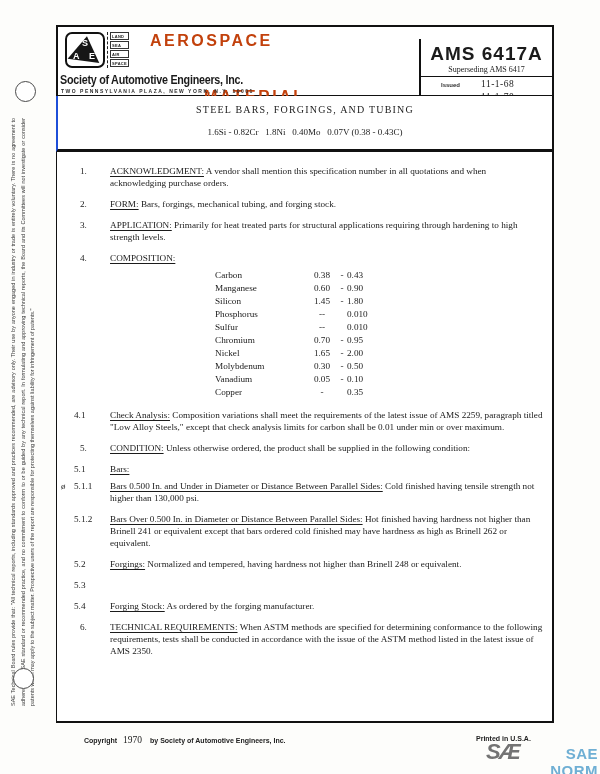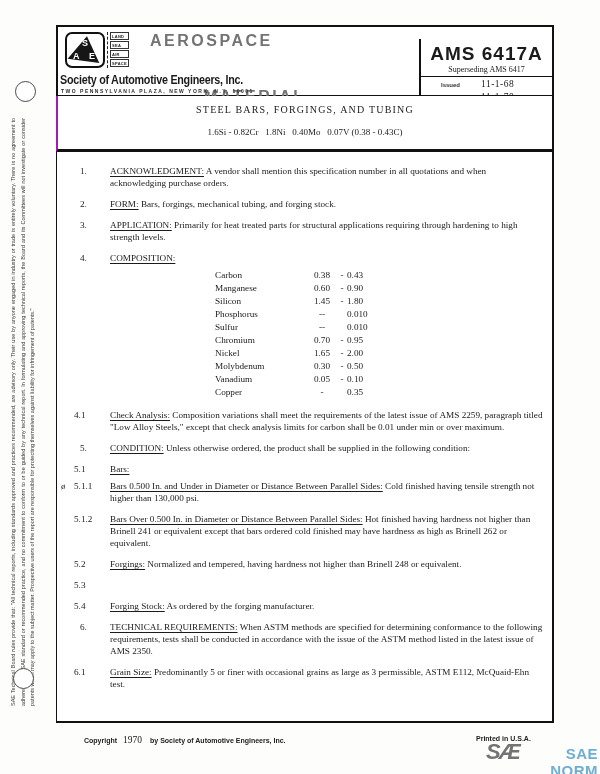--- a/index.html
+++ b/index.html
@@ -52,21 +52,21 @@
     font-weight: bold; font-size: 4px; line-height: 5px;
     border: 0.5px solid #333; padding: 0.5px 1px; margin-bottom: 1px;
     letter-spacing: 0.3px;
   }
   .h-line {
     position: absolute;
     font-family: "Liberation Sans", sans-serif;
     font-weight: bold;
     font-size: 16px;
     letter-spacing: 2.5px;
-    color: #737373;
+    color: #c2410c;
     white-space: nowrap;
   }
   .h-line1 { left: 92px;  top: 5px; }
   .h-line2 { left: 146px; top: 23px; margin-top: 38px; }
   .h-line3 { left: 165px; top: 37px; }
   .org-name {
     position: absolute; left: 2px; top: 46px;
     font-family: "Liberation Sans", sans-serif;
     font-weight: bold; font-size: 12.5px;
     letter-spacing: -0.3px;
@@ -99,21 +99,21 @@
   .ams-date-label {
     font-family: "Liberation Sans", sans-serif;
     font-weight: bold; font-size: 6px; width: 40px; color: #2c2c2c;
   }
   .ams-date-value { font-size: 9.5px; letter-spacing: 0.5px; }
   
   .title-box {
     position: absolute;
     left: 56px; top: 96px;
     width: 498px; height: 56px;
-    border-left: 2px solid #a21caf;
+    border-left: 2px solid #1d4ed8;
     border-right: 2px solid #111;
     border-bottom: 3px solid #111;
     background: #fff;
     text-align: center;
   }
   .title-l1 { margin-top: 8px; font-size: 10px; letter-spacing: 1.2px; }
   .title-l2 { margin-top: 12px; font-size: 9px; white-space: pre; }
   .title-l3 { margin-top: 18px; font-size: 9.5px; text-align: center; }
   
   .body-box {
@@ -372,26 +372,20 @@
       <span>As ordered by the forging manufacturer.</span></span>
   </div>
 
   <div class="sec top">
     <span class="marker"></span>
     <span class="num">6.</span>
     <span class="txt"><span class="u">TECHNICAL REQUIREMENTS:</span>
       <span>When ASTM methods are specified for determining conformance to the following requirements, tests shall be conducted in accordance with the issue of the ASTM method listed in the latest issue of AMS 2350.</span></span>
   </div>
 
-  <div class="sec">
-    <span class="marker"></span>
-    <span class="num">6.1</span>
-    <span class="txt"><span class="u">Grain Size:</span>
-      <span>Predominantly 5 or finer with occasional grains as large as 3 permissible, ASTM E112, McQuaid-Ehn test.</span></span>
-  </div>
 
 </div>
 
 <div class="footer-copyright">
   <span>Copyright</span>
   <span class="footer-year">1970</span>
   <span>by Society of Automotive Engineers, Inc.</span>
 </div>
 <div class="footer-printed">Printed in U.S.A.</div>
 

